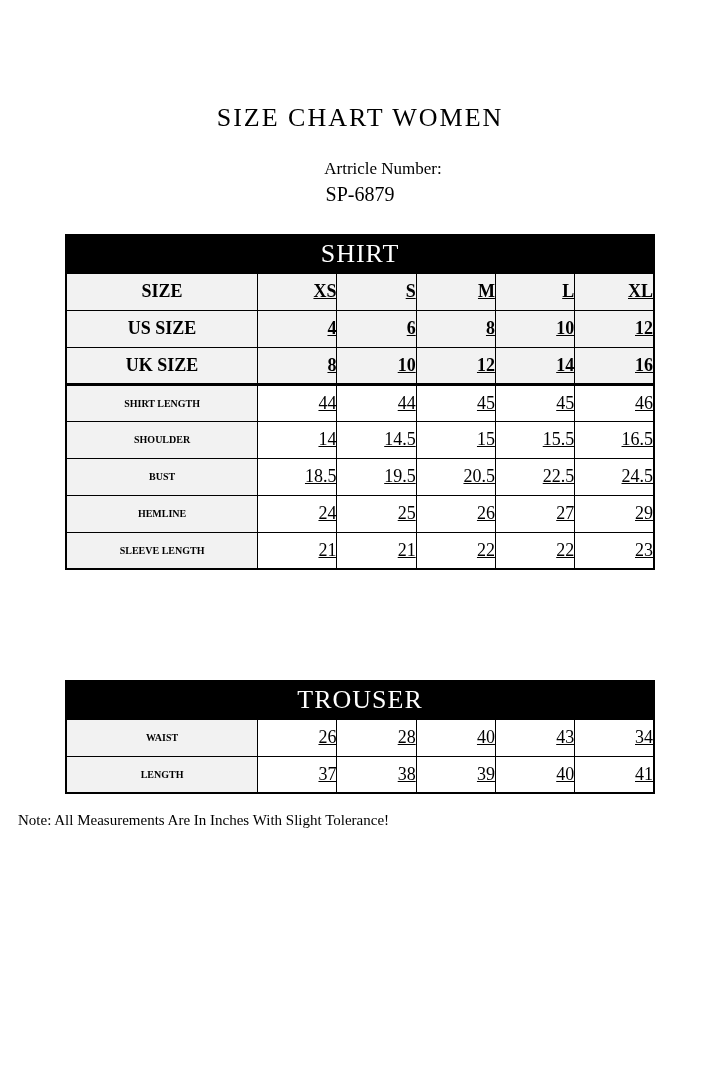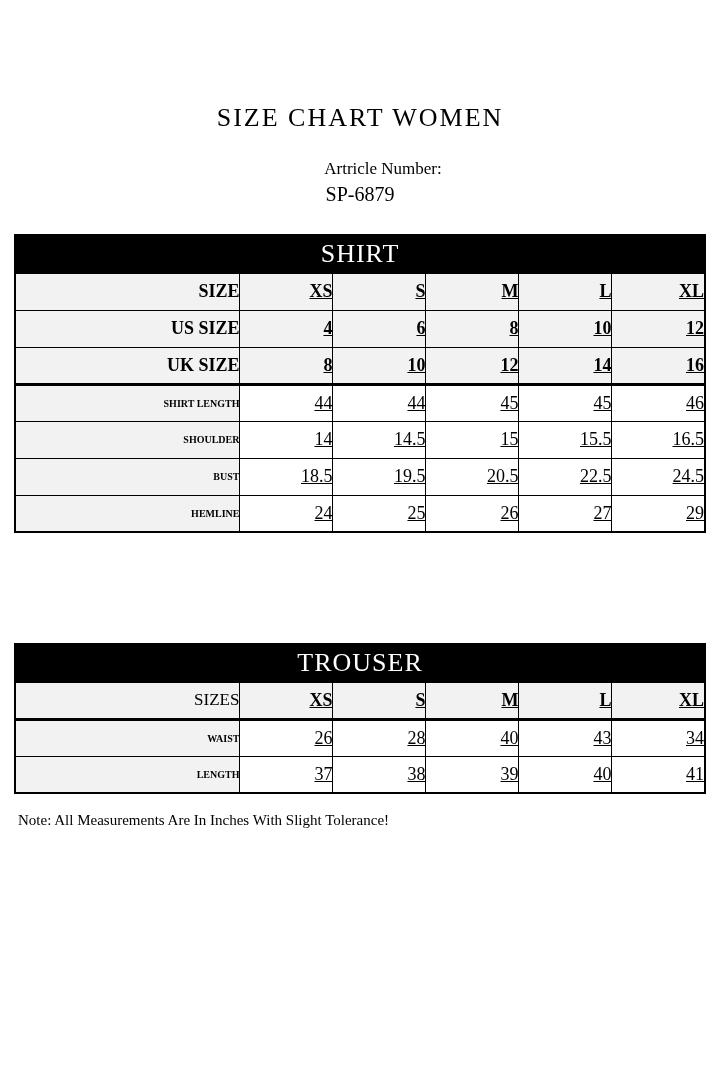--- a/index.html
+++ b/index.html
@@ -42,21 +42,21 @@
     padding-left: 46px;
   }
   .article-number {
     margin-top: 1px;
     text-align: center;
     font-size: 20px;
     line-height: 26px;
     font-weight: normal;
   }
   table.size-table {
-    width: 692px;
+    width: 590px;
     margin: 27px auto 16px;
     border-collapse: collapse;
     table-layout: fixed;
     border: 2px solid var(--border-col);
   }
   table.size-table.trouser { margin-top: 110px; }
   .size-table tr { height: 37px; }
   .size-table tr.title-row { height: 38px; }
   .size-table th, .size-table td {
     border: 1.5px solid var(--border-col);
@@ -64,21 +64,21 @@
     vertical-align: middle;
   }
   .table-title {
     background: var(--header-bg);
     color: var(--header-text);
     font-size: 26px;
     font-weight: normal;
     letter-spacing: 1px;
     text-align: center;
   }
-  .label-cell { text-align: right; padding-left: 4px; }
+  .label-cell { text-align: center; padding-left: 4px; }
   .value-cell { text-align: right; text-decoration: underline; }
   .row-size .label-cell,
   .row-size .value-cell {
     background: var(--label-bg);
     font-weight: bold;
     font-size: 18px;
   }
   .row-measure .label-cell {
     background: var(--label-bg);
     font-weight: bold;
@@ -174,46 +174,46 @@
           <td class="value-cell">24.5</td>
         </tr>
         <tr class="row-measure">
           <th class="label-cell">HEMLINE</th>
           <td class="value-cell">24</td>
           <td class="value-cell">25</td>
           <td class="value-cell">26</td>
           <td class="value-cell">27</td>
           <td class="value-cell">29</td>
         </tr>
+        <tr class="row-measure">
+          <th class="label-cell">SLEEVE LENGTH</th>
+          <td class="value-cell">21</td>
+          <td class="value-cell">21</td>
+          <td class="value-cell">22</td>
+          <td class="value-cell">22</td>
+          <td class="value-cell">23</td>
+        </tr>
       </tbody>
   </table>
 
   <table class="size-table trouser">
     <colgroup>
       <col style="width:32.6%">
       <col style="width:13.48%">
         <col style="width:13.48%">
         <col style="width:13.48%">
         <col style="width:13.48%">
         <col style="width:13.48%">
     </colgroup>
     <thead>
       <tr class="title-row">
         <th class="table-title" colspan="6">TROUSER</th>
       </tr>
     </thead>
     <tbody>
-        <tr class="row-size thick-bottom">
-          <th class="label-cell">SIZES</th>
-          <td class="value-cell">XS</td>
-          <td class="value-cell">S</td>
-          <td class="value-cell">M</td>
-          <td class="value-cell">L</td>
-          <td class="value-cell">XL</td>
-        </tr>
         <tr class="row-measure">
           <th class="label-cell">WAIST</th>
           <td class="value-cell">26</td>
           <td class="value-cell">28</td>
           <td class="value-cell">40</td>
           <td class="value-cell">43</td>
           <td class="value-cell">34</td>
         </tr>
         <tr class="row-measure">
           <th class="label-cell">LENGTH</th>

